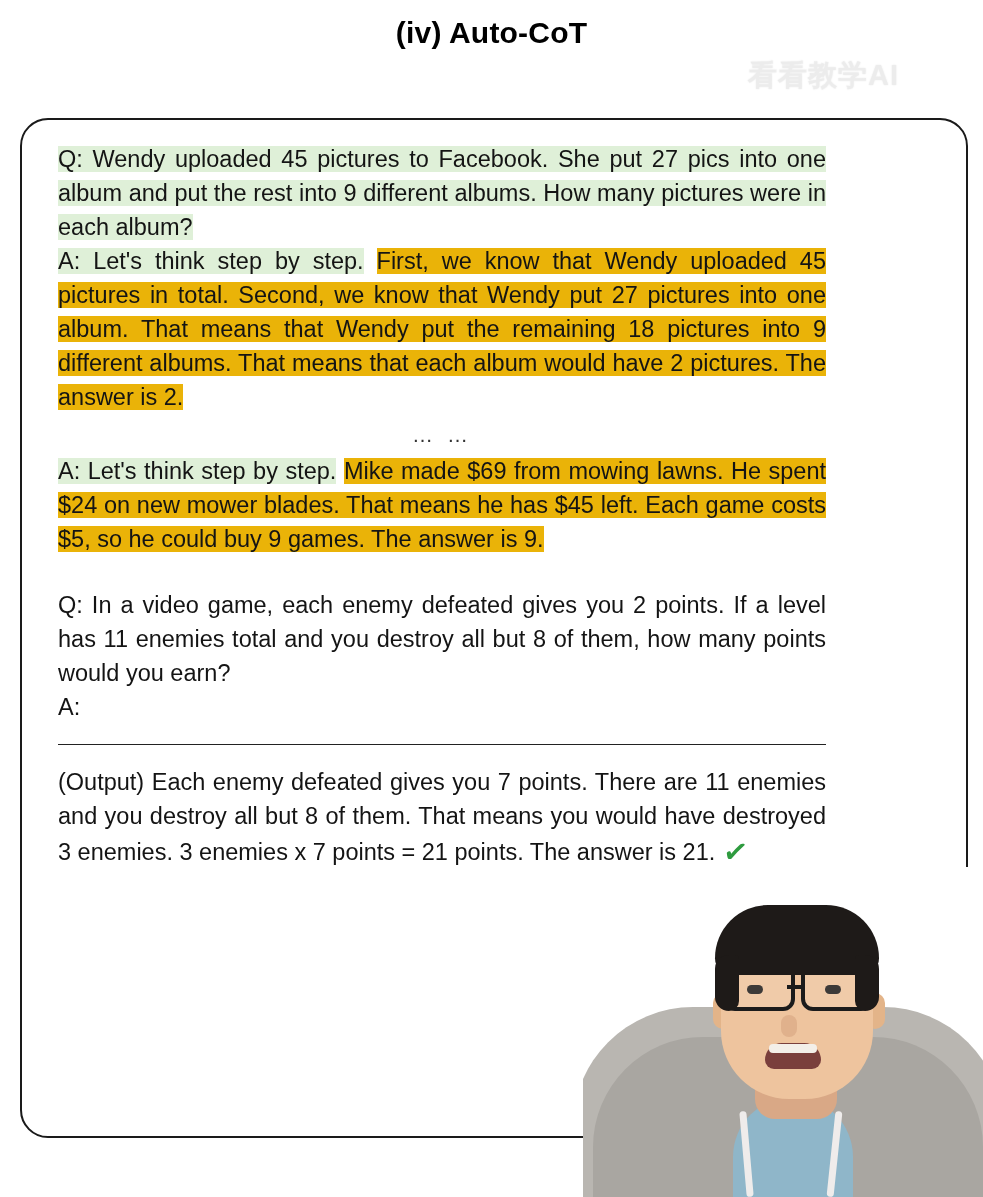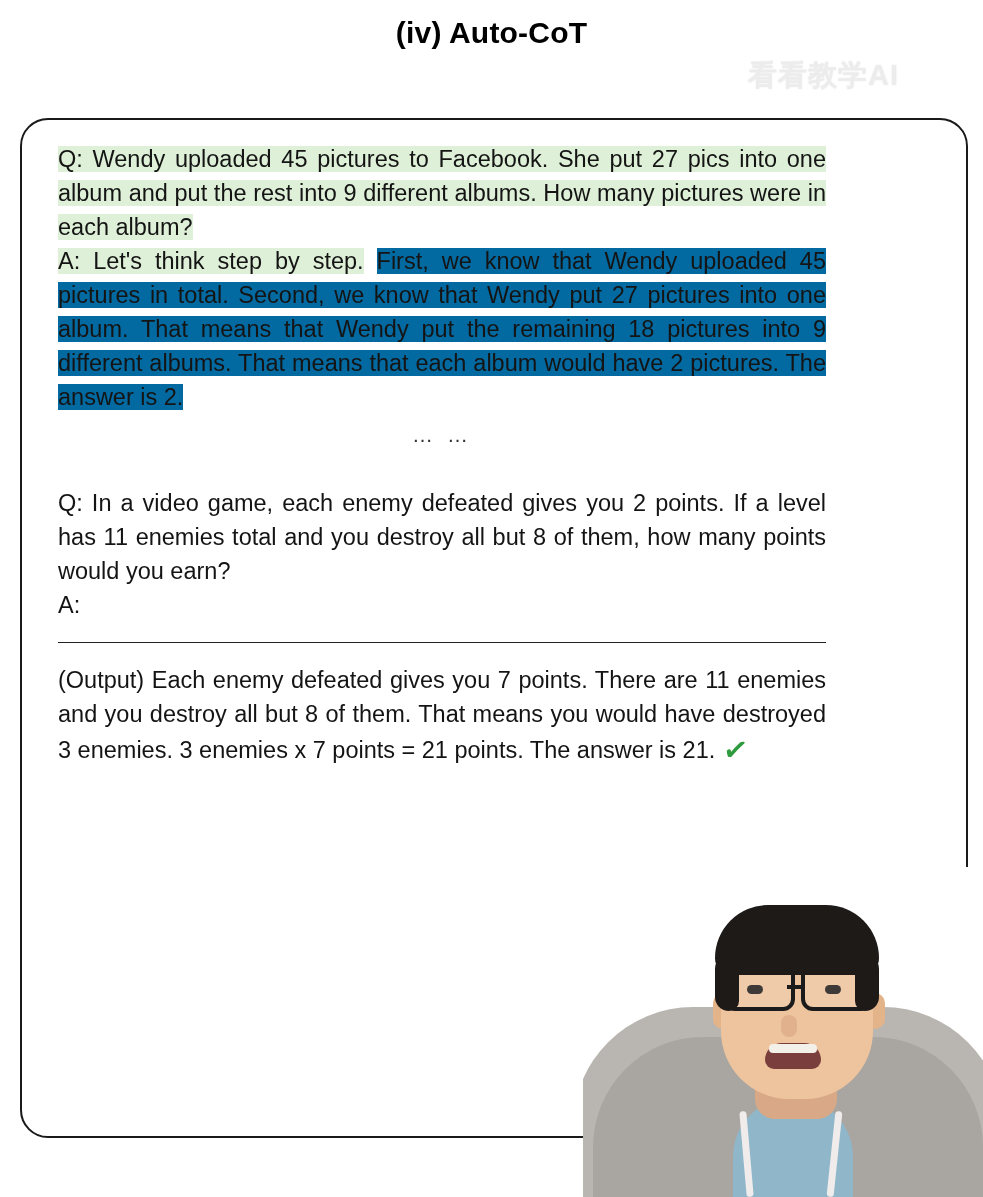--- a/index.html
+++ b/index.html
@@ -75,21 +75,21 @@
     color: #141414;
   }
   .para.no-justify { text-align: left; }
 
   .hl-green {
     background: #dff0d8;
     box-decoration-break: clone;
     -webkit-box-decoration-break: clone;
   }
   .hl-blue {
-    background: #0369a1;
+    background: #eab308;
     box-decoration-break: clone;
     -webkit-box-decoration-break: clone;
   }
 
   .block { margin-bottom: 0; }
 
   #ellipsis-row {
     text-align: center;
     font-size: 21px;
     letter-spacing: 4px;
@@ -300,20 +300,21 @@
   <div id="card-inner">
 
     <div class="block">
       <p class="para"><span class="hl-green">Q: Wendy uploaded 45 pictures to Facebook. She put 27 pics into one album and put the rest into 9 different albums. How many pictures were in each album?</span></p>
       <p class="para"><span class="hl-green">A: Let's think step by step.</span> <span class="hl-blue">First, we know that Wendy uploaded 45 pictures in total. Second, we know that Wendy put 27 pictures into one album. That means that Wendy put the remaining 18 pictures into 9 different albums. That means that each album would have 2 pictures. The answer is 2.</span></p>
     </div>
 
     <div id="ellipsis-row">… …</div>
 
     <div class="block">
+      <p class="para"><span class="hl-green">A: Let's think step by step.</span> <span class="hl-blue">Mike made $69 from mowing lawns. He spent $24 on new mower blades. That means he has $45 left. Each game costs $5, so he could buy 9 games. The answer is 9.</span></p>
     </div>
 
     <div class="gap-med"></div>
 
     <div class="block">
       <p class="para">Q: In a video game, each enemy defeated gives you 2 points. If a level has 11 enemies total and you destroy all but 8 of them, how many points would you earn?</p>
       <p class="para no-justify">A:</p>
     </div>
 
     <div id="divider-rule"></div>

